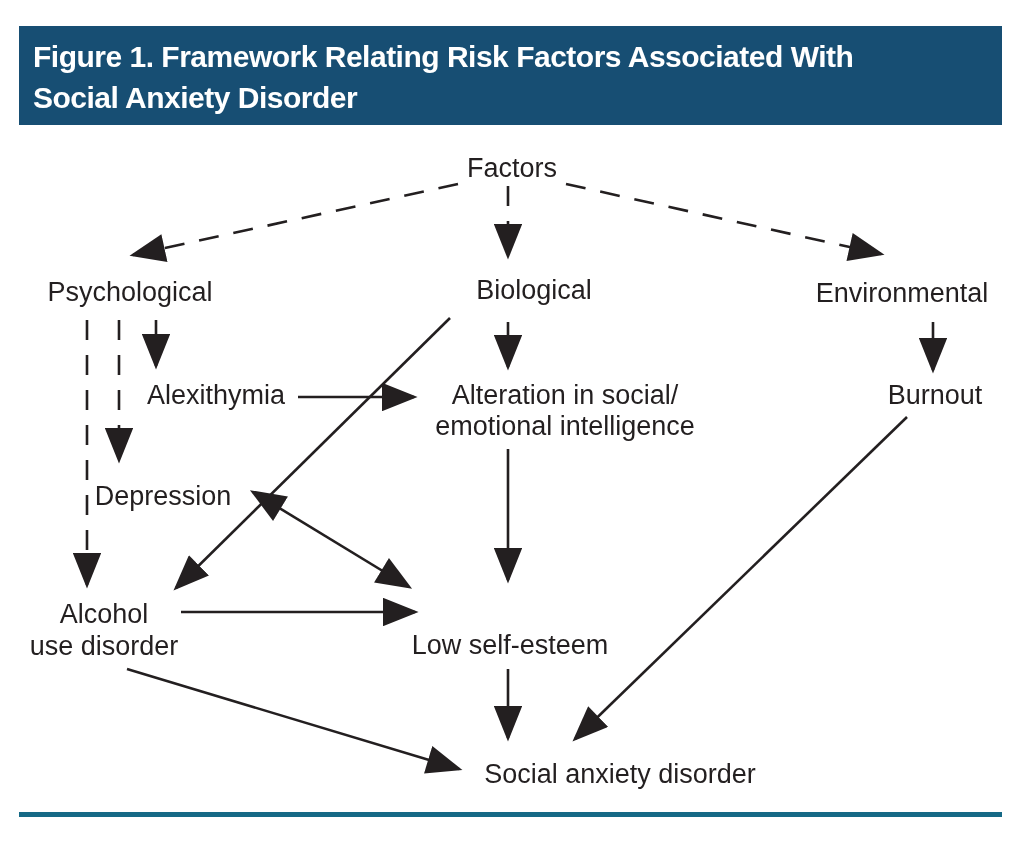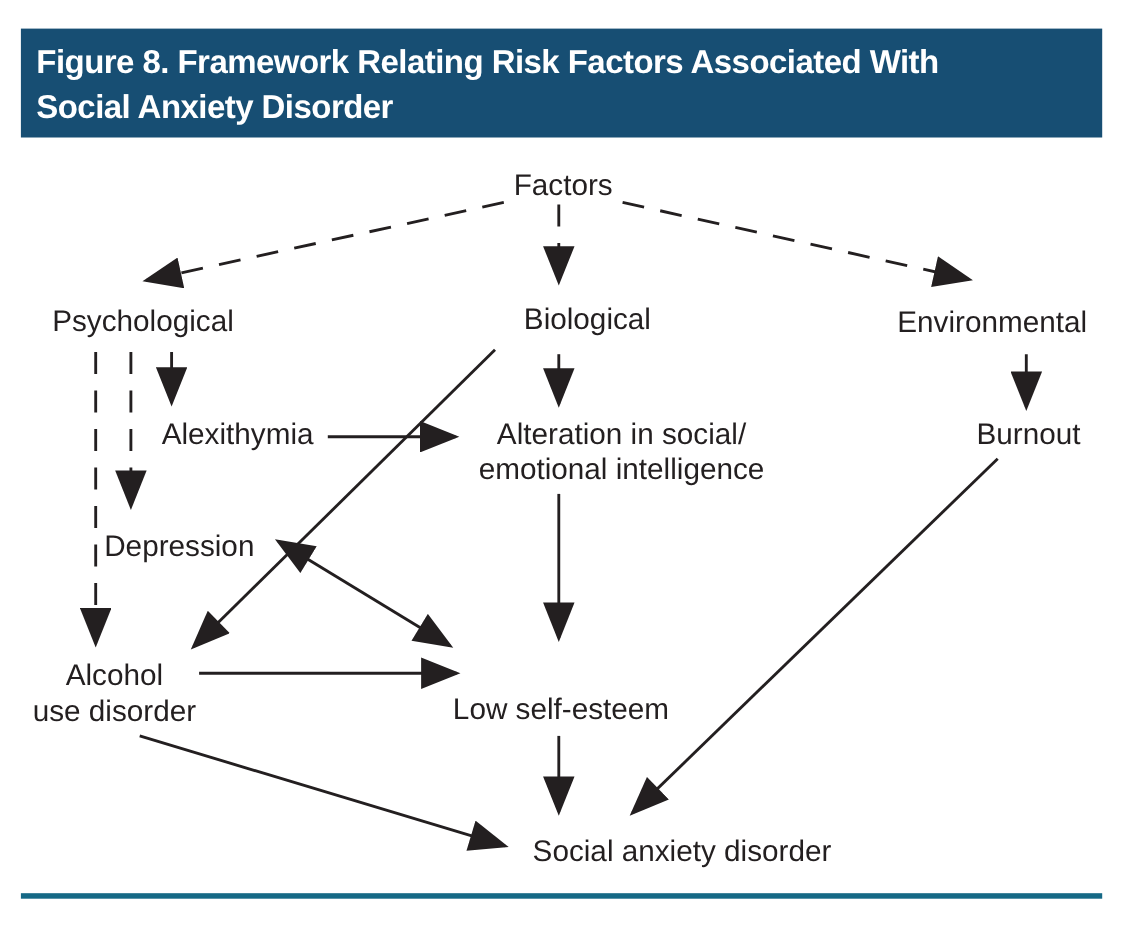--- a/index.html
+++ b/index.html
@@ -38,21 +38,21 @@
   .edge.dashed{stroke-dasharray:20 15;}
   #arrowhead path{fill:var(--ink,#231f20);}
   .rule{fill:var(--rule-color,#156986);}
 </style>
 </head>
 <body>
 
 <div class="page">
 
   <div class="title-bar">
-    <div class="title-line">Figure 8. Framework Relating Risk Factors Associated With</div>
+    <div class="title-line">Figure 1. Framework Relating Risk Factors Associated With</div>
     <div class="title-line">Social Anxiety Disorder</div>
   </div>
 
   <svg class="diagram" width="1020" height="844" viewBox="0 0 1020 844" xmlns="http://www.w3.org/2000/svg">
     <defs>
       <marker id="arrowhead" viewBox="0 0 10 8" refX="9" refY="4" markerWidth="14" markerHeight="11" orient="auto-start-reverse">
         <path d="M0,0 L10,4 L0,8 Z"></path>
       </marker>
     </defs>
 

